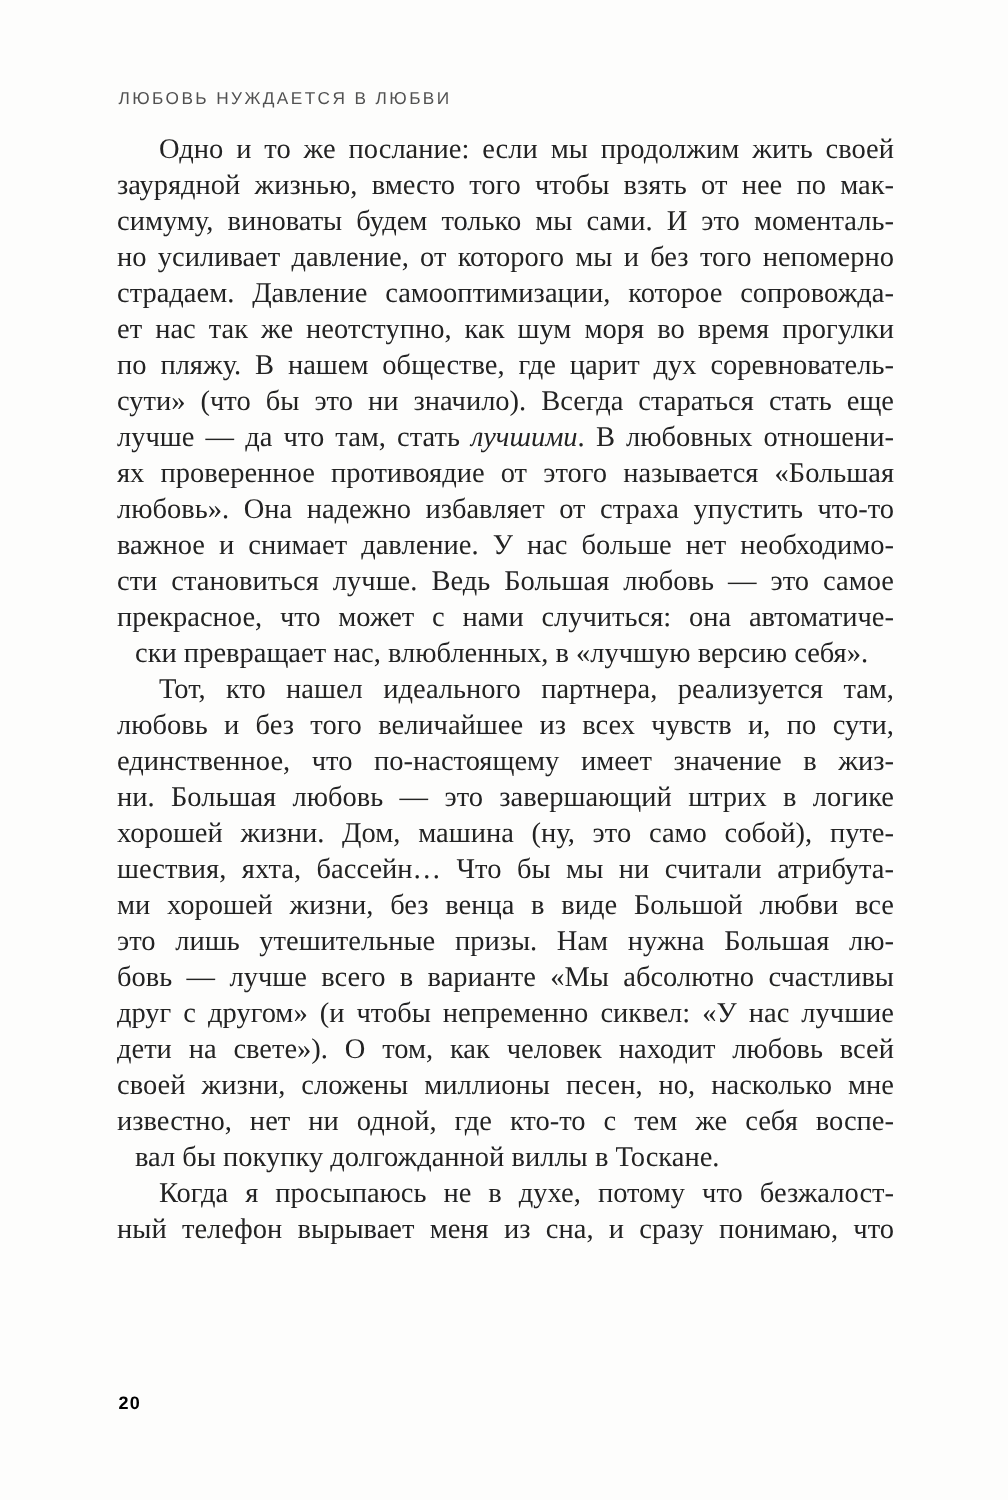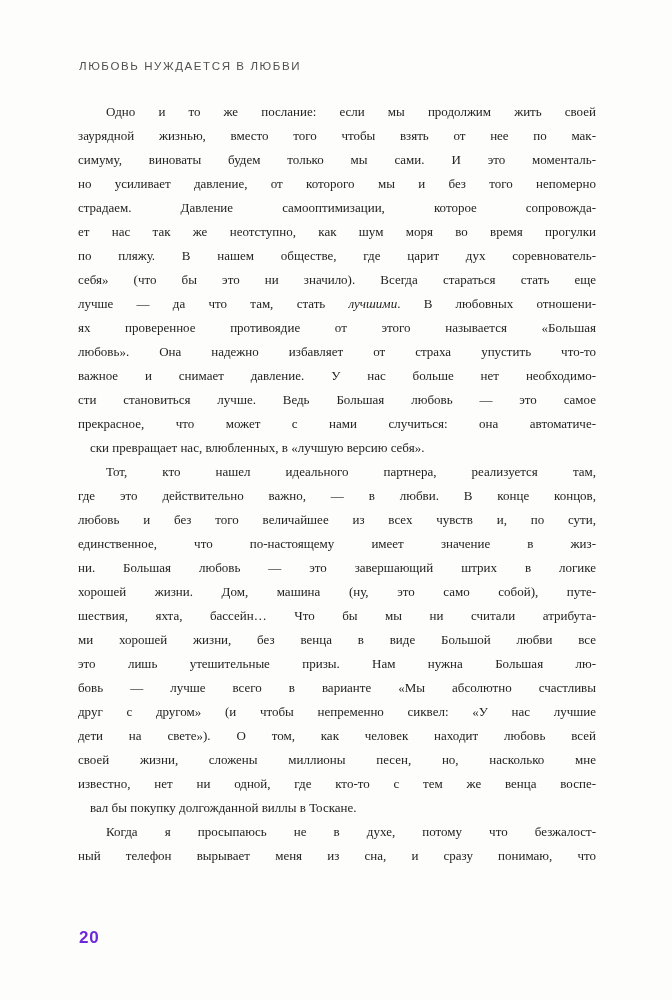--- a/index.html
+++ b/index.html
@@ -23,88 +23,87 @@
     font-family: "Liberation Sans", "DejaVu Sans", sans-serif;
     font-size: 11.5px;
     font-weight: 400;
     letter-spacing: 1.6px;
     color: #515151;
     white-space: nowrap;
   }
   .body-text {
     position: absolute;
     left: 78px;
-    top: 100px;
+    top: 88px;
     width: 518px;
-    font-size: 13px;
+    font-size: 19px;
   }
   .line {
     height: 24px;
     line-height: 24px;
     overflow: hidden;
     text-align: justify;
     text-align-last: justify;
     white-space: normal;
   }
   .line.indent { text-indent: 28px; }
   .line.para-end { text-align-last: left; margin-left: 12px; }
   .italic { font-style: italic; }
   .page-number {
     position: absolute;
     left: 79px;
     top: 928px;
     font-family: "Liberation Sans", "DejaVu Sans", sans-serif;
-    font-size: 17px;
+    font-size: 12px;
     font-weight: 600;
     letter-spacing: 0.8px;
-    color: #6d28d9;
+    color: #000000;
   }
 </style>
 </head>
 <body>
 
 <div class="page">
 
   <div class="running-header">ЛЮБОВЬ НУЖДАЕТСЯ В ЛЮБВИ</div>
 
   <main class="body-text">
 
     <div class="paragraph">
       <div class="line indent">Одно и то же послание: если мы продолжим жить своей</div>
       <div class="line">заурядной жизнью, вместо того чтобы взять от нее по мак-</div>
       <div class="line">симуму, виноваты будем только мы сами. И это моменталь-</div>
       <div class="line">но усиливает давление, от которого мы и без того непомерно</div>
       <div class="line">страдаем. Давление самооптимизации, которое сопровожда-</div>
       <div class="line">ет нас так же неотступно, как шум моря во время прогулки</div>
       <div class="line">по пляжу. В нашем обществе, где царит дух соревнователь-</div>
-      <div class="line">себя» (что бы это ни значило). Всегда стараться стать еще</div>
+      <div class="line">сути» (что бы это ни значило). Всегда стараться стать еще</div>
       <div class="line"><span>лучше — да что там, стать </span><span class="italic">лучшими</span><span>. В любовных отношени-</span></div>
       <div class="line">ях проверенное противоядие от этого называется «Большая</div>
       <div class="line">любовь». Она надежно избавляет от страха упустить что-то</div>
       <div class="line">важное и снимает давление. У нас больше нет необходимо-</div>
       <div class="line">сти становиться лучше. Ведь Большая любовь — это самое</div>
       <div class="line">прекрасное, что может с нами случиться: она автоматиче-</div>
       <div class="line para-end">ски превращает нас, влюбленных, в «лучшую версию себя».</div>
     </div>
 
     <div class="paragraph">
       <div class="line indent">Тот, кто нашел идеального партнера, реализуется там,</div>
-      <div class="line">где это действительно важно, — в любви. В конце концов,</div>
       <div class="line">любовь и без того величайшее из всех чувств и, по сути,</div>
       <div class="line">единственное, что по-настоящему имеет значение в жиз-</div>
       <div class="line">ни. Большая любовь — это завершающий штрих в логике</div>
       <div class="line">хорошей жизни. Дом, машина (ну, это само собой), путе-</div>
       <div class="line">шествия, яхта, бассейн… Что бы мы ни считали атрибута-</div>
       <div class="line">ми хорошей жизни, без венца в виде Большой любви все</div>
       <div class="line">это лишь утешительные призы. Нам нужна Большая лю-</div>
       <div class="line">бовь — лучше всего в варианте «Мы абсолютно счастливы</div>
       <div class="line">друг с другом» (и чтобы непременно сиквел: «У нас лучшие</div>
       <div class="line">дети на свете»). О том, как человек находит любовь всей</div>
       <div class="line">своей жизни, сложены миллионы песен, но, насколько мне</div>
-      <div class="line">известно, нет ни одной, где кто-то с тем же венца воспе-</div>
+      <div class="line">известно, нет ни одной, где кто-то с тем же себя воспе-</div>
       <div class="line para-end">вал бы покупку долгожданной виллы в Тоскане.</div>
     </div>
 
     <div class="paragraph">
       <div class="line indent">Когда я просыпаюсь не в духе, потому что безжалост-</div>
       <div class="line">ный телефон вырывает меня из сна, и сразу понимаю, что</div>
     </div>
 
   </main>
 

